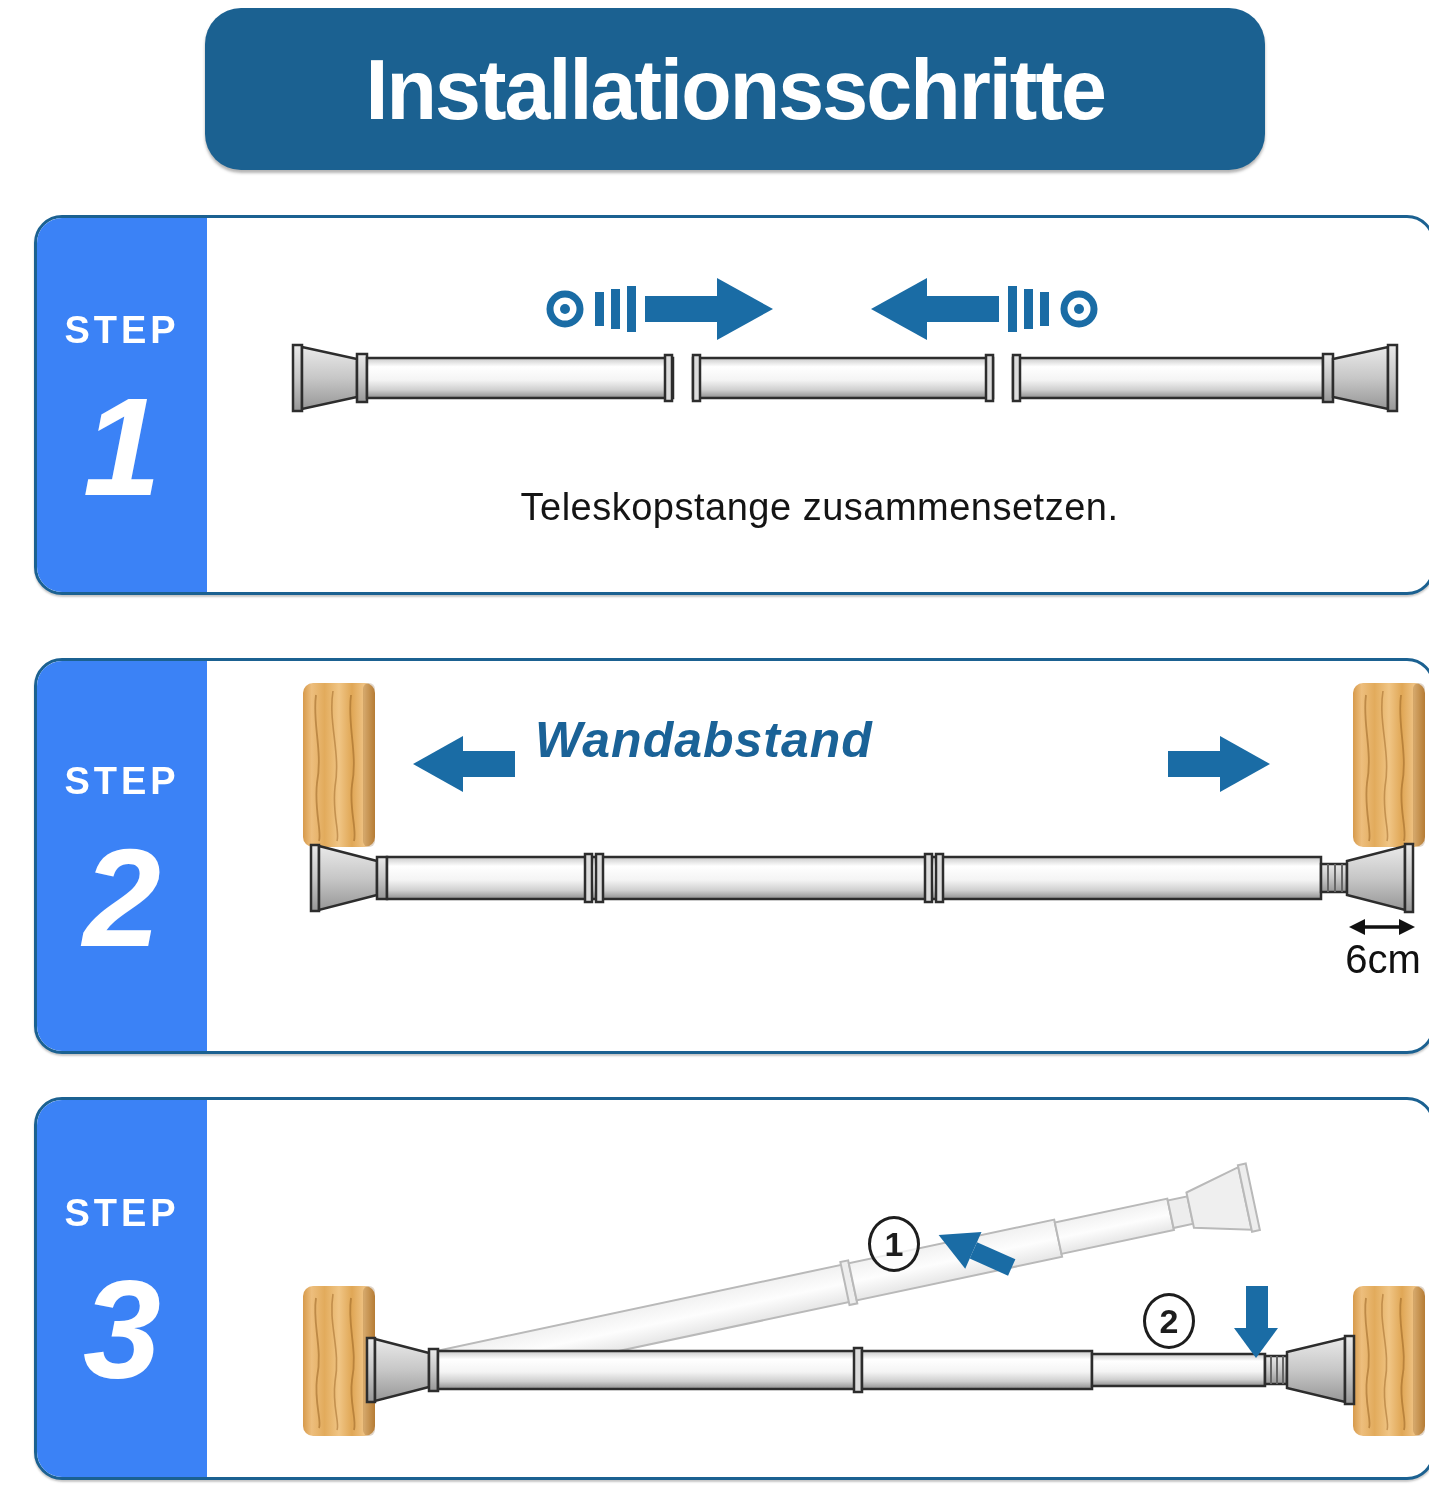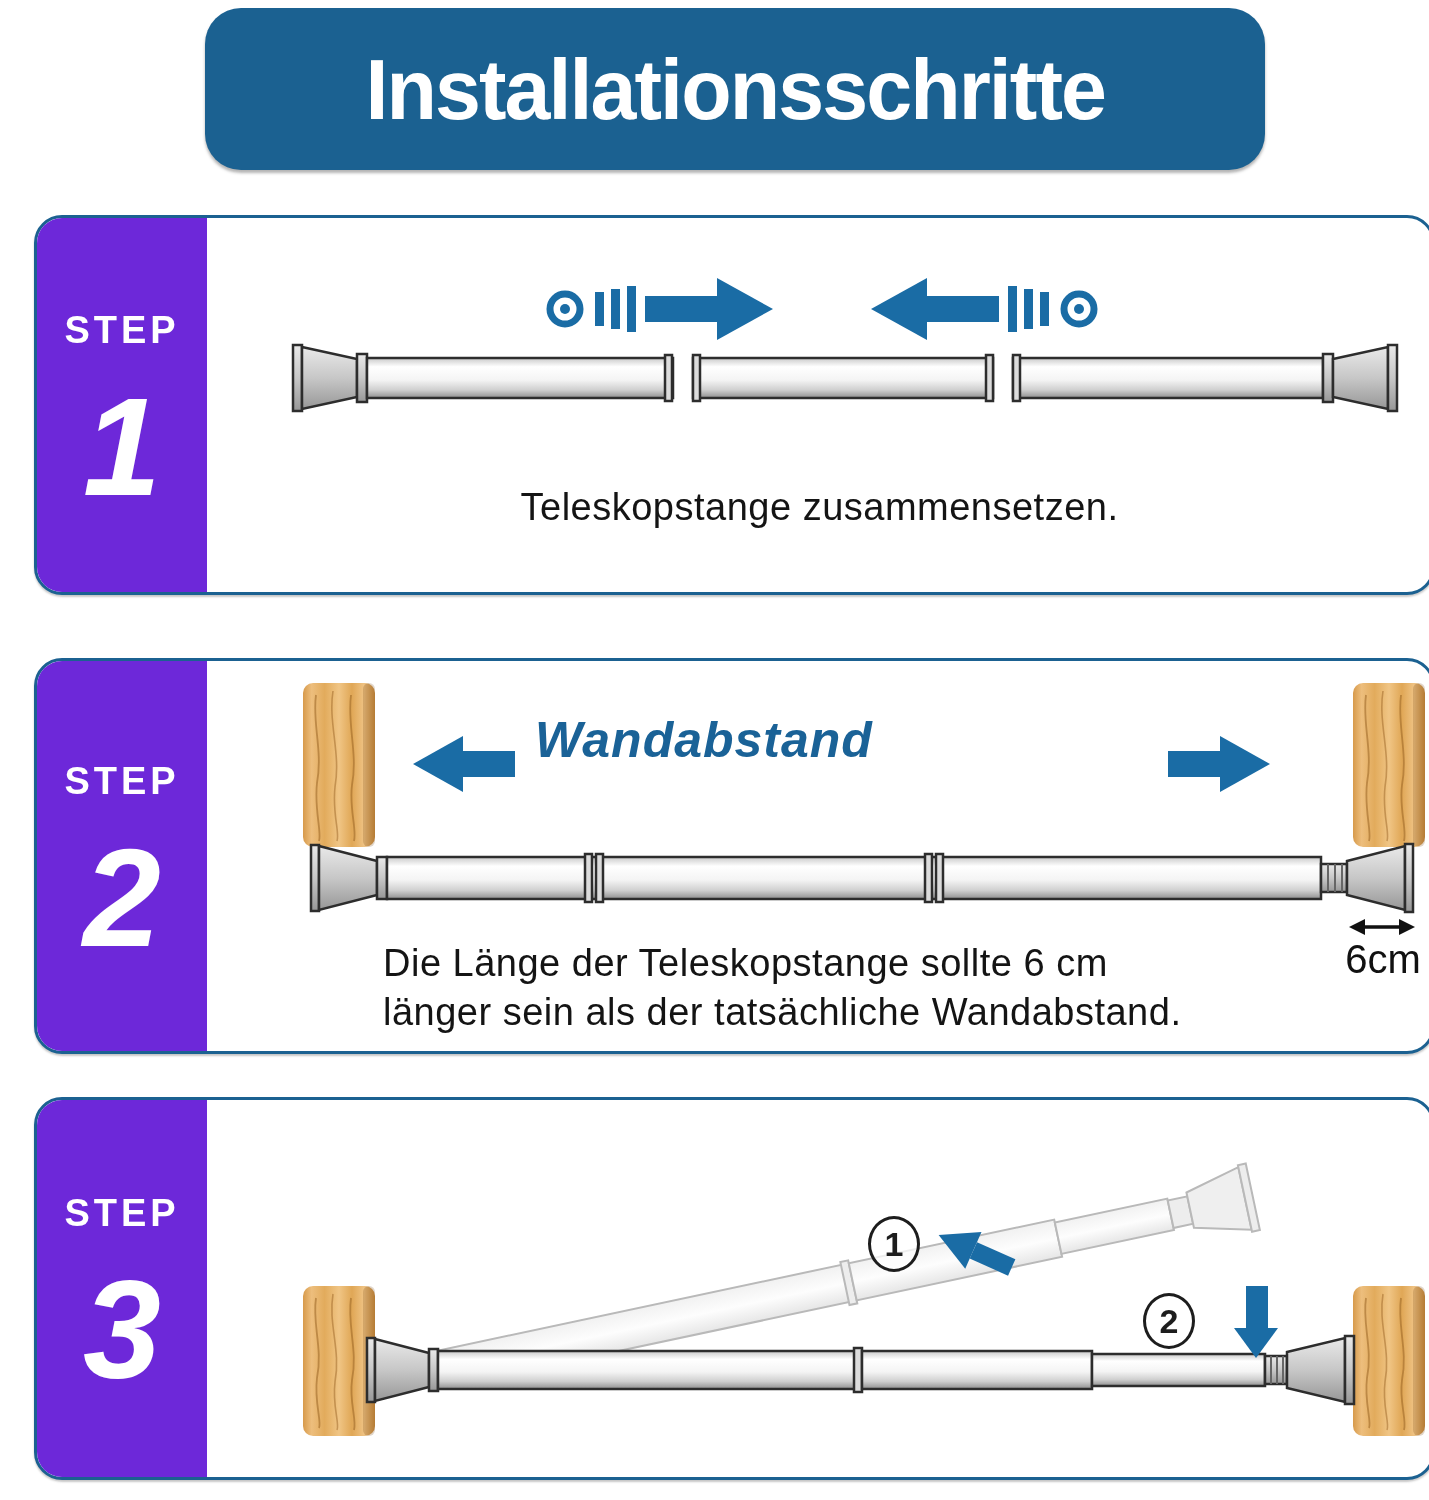--- a/index.html
+++ b/index.html
@@ -24,21 +24,21 @@
   .step-box{
     position:absolute;left:14px;width:1401px;
     border:3px solid #1B6191;border-radius:28px;background:#ffffff;
     box-shadow:0 2px 2px rgba(70,70,70,.3);
     overflow:hidden;box-sizing:border-box;
   }
   .step-box.s1{top:215px;height:380px;}
   .step-box.s2{top:658px;height:396px;}
   .step-box.s3{top:1097px;height:383px;}
   .step-sidebar{
-    position:absolute;left:0;top:0;bottom:0;width:170px;background:#6d28d9;
+    position:absolute;left:0;top:0;bottom:0;width:170px;background:#3b82f6;
     display:flex;flex-direction:column;align-items:center;justify-content:center;
     padding-top:18px;box-sizing:border-box;gap:24px;
   }
   .step-word{color:#fff;font-size:38px;font-weight:bold;letter-spacing:4px;line-height:1.1;}
   .step-num{color:#fff;font-size:140px;font-weight:bold;font-style:italic;line-height:1.02;}
   .step-content{position:absolute;left:170px;top:0;right:0;bottom:0;}
   .step-content svg{position:absolute;left:0;top:0;}
   
   .caption{
     position:absolute;color:#141414;font-size:38px;letter-spacing:.5px;white-space:nowrap;
@@ -197,24 +197,20 @@
         </g>
 
         <g stroke="#111" stroke-width="3.5" fill="#111">
           <line x1="1152" y1="266" x2="1198" y2="266"></line>
           <polygon points="1142,266 1158,258 1158,274" stroke="none"></polygon>
           <polygon points="1208,266 1192,258 1192,274" stroke="none"></polygon>
         </g>
       </svg>
       <div class="wand-label">Wandabstand</div>
       <div class="gap-label">6cm</div>
-      <div class="caption" style="left:176px;top:278px;line-height:49px">
-        <div>Die Länge der Teleskopstange sollte 6 cm</div>
-        <div>länger sein als der tatsächliche Wandabstand.</div>
-      </div>
     </div>
   </div>
 
   <div class="step-box s3">
     <div class="step-sidebar">
       <div class="step-word">STEP</div>
       <div class="step-num">3</div>
     </div>
     <div class="step-content">
       <svg width="1230" height="383" viewBox="0 0 1230 383">

